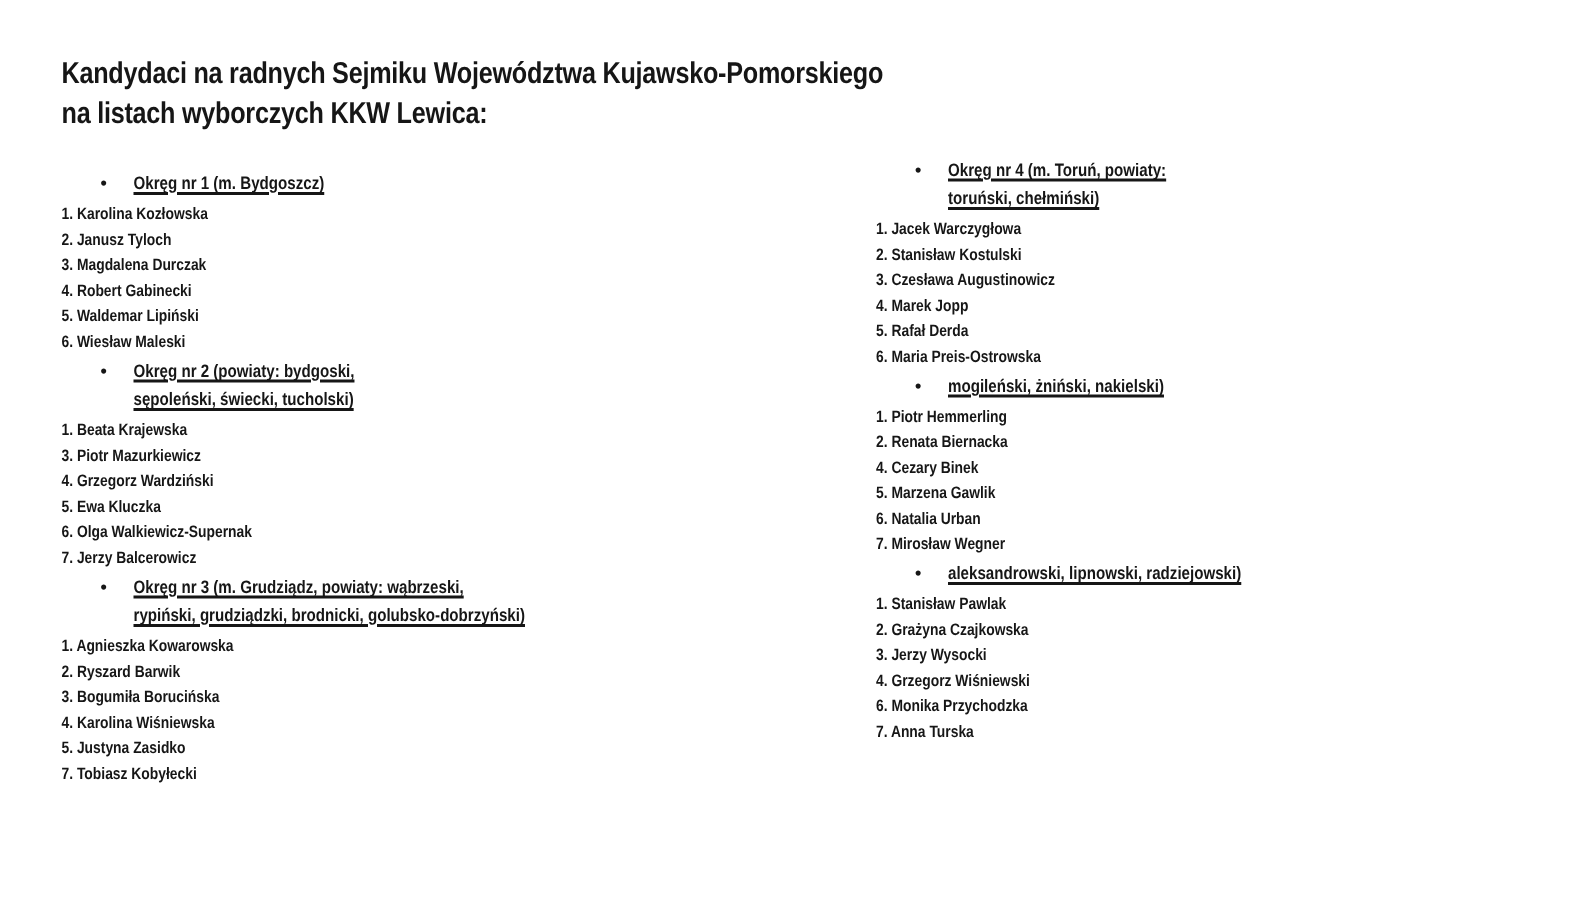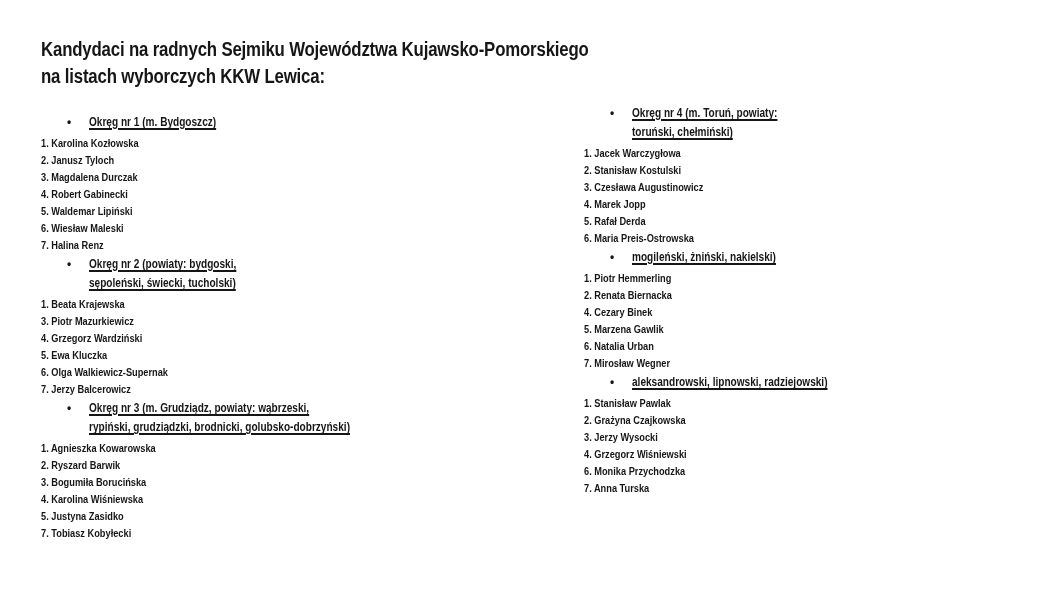--- a/index.html
+++ b/index.html
@@ -73,21 +73,20 @@
       <div class="district-header">
         <span class="bullet">•</span>
         <span class="header-line"><span class="cx">Okręg nr 1 (m. Bydgoszcz)</span></span>
       </div>
       <div class="candidate"><span class="cx">1. Karolina Kozłowska</span></div>
       <div class="candidate"><span class="cx">2. Janusz Tyloch</span></div>
       <div class="candidate"><span class="cx">3. Magdalena Durczak</span></div>
       <div class="candidate"><span class="cx">4. Robert Gabinecki</span></div>
       <div class="candidate"><span class="cx">5. Waldemar Lipiński</span></div>
       <div class="candidate"><span class="cx">6. Wiesław Maleski</span></div>
-      <div class="candidate"><span class="cx">7. Halina Renz</span></div>
       <div class="district-header">
         <span class="bullet">•</span>
         <span class="header-line"><span class="cx">Okręg nr 2 (powiaty: bydgoski,</span></span>
         <span class="header-line"><span class="cx">sępoleński, świecki, tucholski)</span></span>
       </div>
       <div class="candidate"><span class="cx">1. Beata Krajewska</span></div>
       <div class="candidate"><span class="cx">3. Piotr Mazurkiewicz</span></div>
       <div class="candidate"><span class="cx">4. Grzegorz Wardziński</span></div>
       <div class="candidate"><span class="cx">5. Ewa Kluczka</span></div>
       <div class="candidate"><span class="cx">6. Olga Walkiewicz-Supernak</span></div>

